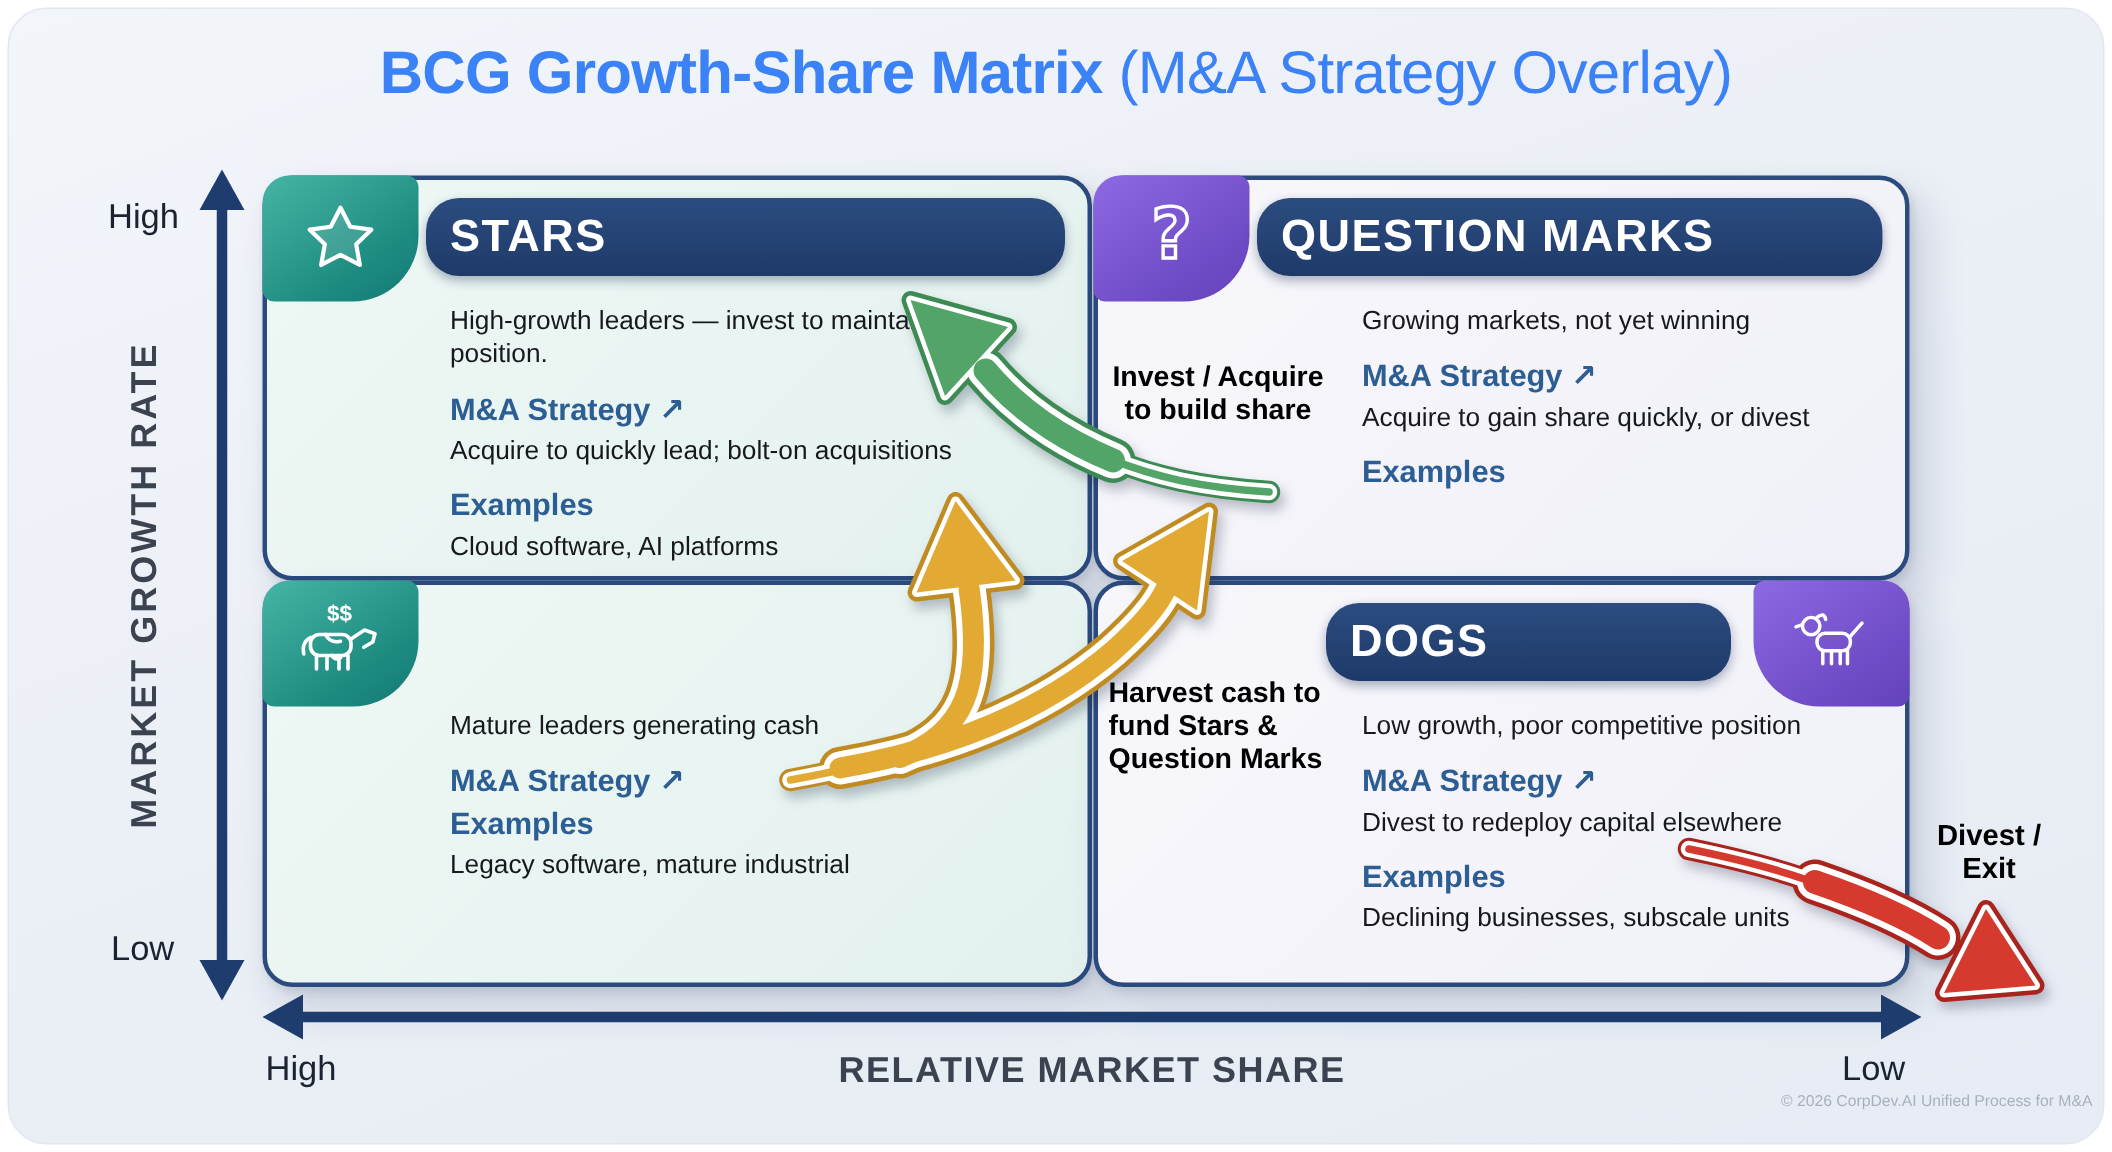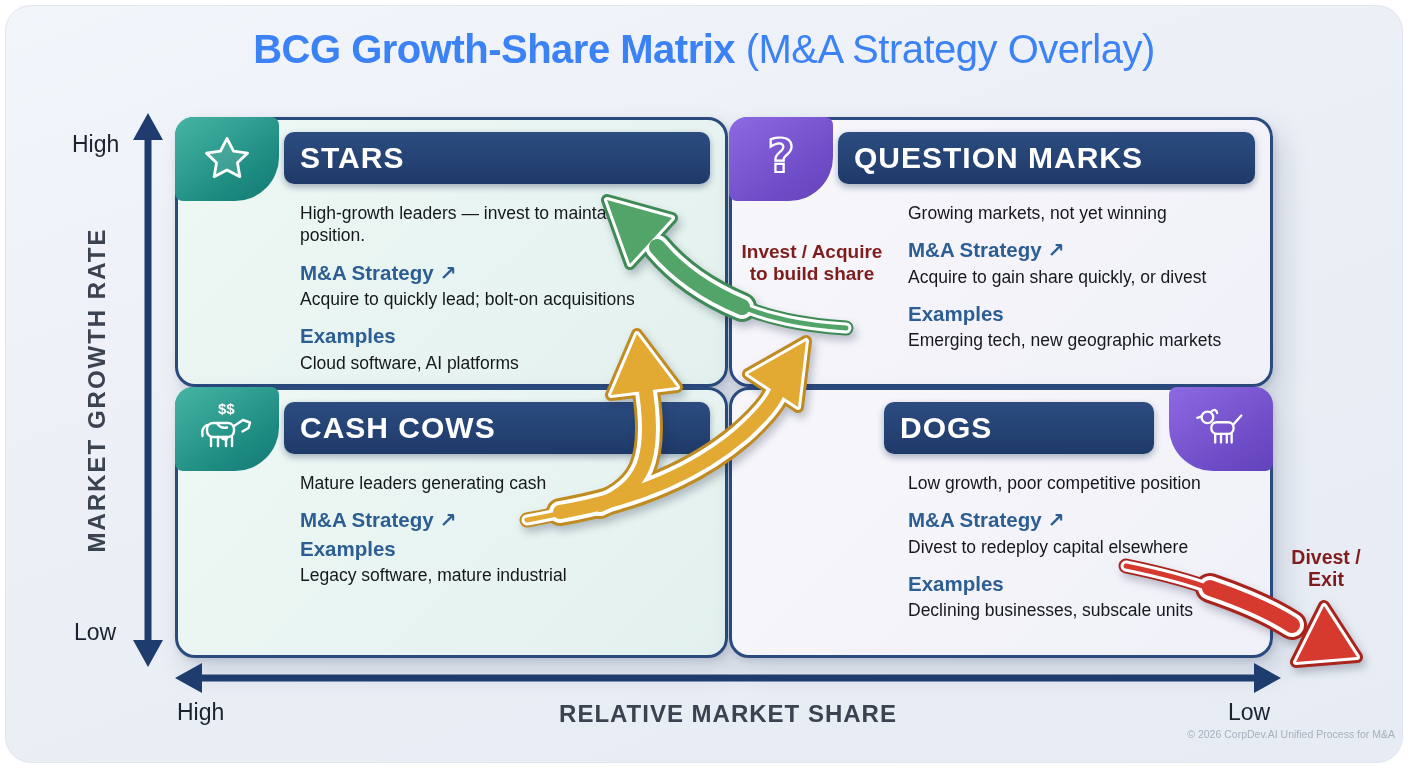--- a/index.html
+++ b/index.html
@@ -21,36 +21,36 @@
   .card-stars{left:175px;top:117px;width:547px;height:264px;}
   .card-qm{left:729px;top:117px;width:538px;height:264px;}
   .card-cows{left:175px;top:387px;width:547px;height:265px;}
   .card-dogs{left:729px;top:387px;width:538px;height:265px;}
   .badge{position:absolute;width:104px;height:84px;display:flex;align-items:center;justify-content:center;}
   .badge.tl{left:-3px;top:-3px;border-radius:18px 8px 44px 8px;}
   .badge.tr{right:-3px;top:-3px;border-radius:8px 18px 8px 44px;}
   .badge.teal{background:linear-gradient(145deg,#46b5a4 0%,#1d8a80 70%,#137a74 100%);}
   .badge.purple{background:linear-gradient(145deg,#8d6ae2 0%,#6f4cc7 70%,#6243ba 100%);}
   .hdr{position:absolute;top:12px;height:52px;display:flex;align-items:center;
-       background:linear-gradient(180deg,#2c4c80 0%,#1e3a69 100%);border-radius:10px;
+       background:linear-gradient(180deg,#2c4c80 0%,#1e3a69 100%);border-radius:22px;
        color:#ffffff;font-weight:bold;font-size:30px;letter-spacing:1px;
        padding-left:16px;box-shadow:0 3px 7px rgba(15,35,75,.35);}
   .hdr.std{left:106px;right:15px;}
   .hdr.dogs{left:152px;right:116px;}
   .content{position:absolute;left:0;top:0;right:0;bottom:0;color:#16181c;font-size:17.5px;line-height:1.28;}
   .content.std{padding:82px 8px 0 122px;}
   .content.wide{padding:82px 12px 0 176px;}
   .desc{margin:0 0 13px 0;}
   .desc.narrow{max-width:335px;}
   .sub{color:#2d5e93;font-weight:bold;font-size:20.5px;margin:0 0 2px 0;}
   .ne{font-family:"DejaVu Sans",sans-serif;font-weight:bold;}
   .subtext{margin:0 0 13px 0;}
   .subtext.narrow{max-width:350px;}
   
-  .flow{position:absolute;color:#7f1d1d;font-weight:bold;font-size:19px;line-height:1.15;z-index:6;}
+  .flow{position:absolute;color:#000000;font-weight:bold;font-size:19px;line-height:1.15;z-index:6;}
   .flow.invest{left:735px;top:241px;width:154px;text-align:center;}
   .flow.harvest{left:739px;top:452px;width:162px;text-align:left;}
   .flow.divest{left:1280px;top:546px;width:92px;text-align:center;font-size:19.5px;}
   
   .axis-end{position:absolute;color:#1c2330;font-size:23px;}
   .ax-vhigh{left:72px;top:131px;}
   .ax-vlow{left:74px;top:619px;}
   .ax-hhigh{left:177px;top:699px;}
   .ax-hlow{left:1228px;top:699px;}
   .ax-vtitle{position:absolute;left:-183px;top:376px;width:560px;text-align:center;
@@ -97,38 +97,34 @@
       </svg>
     </div>
     <div class="hdr std">
       <span>QUESTION MARKS</span>
     </div>
     <div class="content wide">
       <p class="desc">Growing markets, not yet winning</p>
       <p class="sub"><span>M&amp;A Strategy</span> <span class="ne">↗</span></p>
       <p class="subtext narrow">Acquire to gain share quickly, or divest</p>
       <p class="sub">Examples</p>
-      <p class="subtext narrow">Emerging tech, new geographic markets</p>
     </div>
   </div>
 
   <div class="card mint card-cows">
     <div class="badge tl teal">
       <svg width="62" height="58" viewBox="0 0 62 58" fill="none" stroke="#ffffff" stroke-width="2.4" stroke-linecap="round" stroke-linejoin="round">
         <text x="22" y="14" font-family="Liberation Sans, sans-serif" font-size="15" font-weight="bold" fill="#ffffff" stroke="none">$$</text>
         <rect x="11" y="23" width="27" height="14" rx="6"></rect>
         <path d="M38 26 l9 -6 7 2.5 -1.5 5.5 -6 3.5"></path>
         <path d="M15 37 v9 M22 37 v9 M30 37 v9 M36 37 v9"></path>
         <path d="M11 25 q-6 3 -4.5 11"></path>
         <path d="M21 23 q3 6 10 4.5"></path>
         <path d="M25 37 q2.5 3.5 6 1.5"></path>
       </svg>
-    </div>
-    <div class="hdr std">
-      <span>CASH COWS</span>
     </div>
     <div class="content std">
       <p class="desc">Mature leaders generating cash</p>
       <p class="sub"><span>M&amp;A Strategy</span> <span class="ne">↗</span></p>
       <p class="sub">Examples</p>
       <p class="subtext">Legacy software, mature industrial</p>
     </div>
   </div>
 
   <div class="card lav card-dogs">
@@ -205,20 +201,21 @@
       <path d="M1126 566 C1160 573 1188 580 1214 590" stroke="#ffffff" stroke-width="11"></path>
       <path d="M1210 588 C1245 600 1272 612 1292 625" stroke="#ffffff" stroke-width="24"></path>
       <polygon points="1357,657 1324,606 1296,662" fill="#ffffff" stroke="#ffffff" stroke-width="6" stroke-linejoin="round"></polygon>
       <path d="M1126 566 C1160 573 1188 580 1214 590" stroke="#d63a2f" stroke-width="5"></path>
       <path d="M1210 588 C1245 600 1272 612 1292 625" stroke="#d63a2f" stroke-width="16"></path>
       <polygon points="1357,657 1324,606 1296,662" fill="#d63a2f"></polygon>
     </g>
   </svg>
 
   <div class="flow invest">Invest / Acquire to build share</div>
+  <div class="flow harvest">Harvest cash to fund Stars &amp; Question Marks</div>
   <div class="flow divest">Divest / Exit</div>
 
   <div class="axis-end ax-vhigh">High</div>
   <div class="axis-end ax-vlow">Low</div>
   <div class="ax-vtitle">MARKET GROWTH RATE</div>
   <div class="axis-end ax-hhigh">High</div>
   <div class="axis-end ax-hlow">Low</div>
   <div class="ax-htitle">RELATIVE MARKET SHARE</div>
 
   <div class="footer">© 2026 CorpDev.AI Unified Process for M&amp;A</div>

